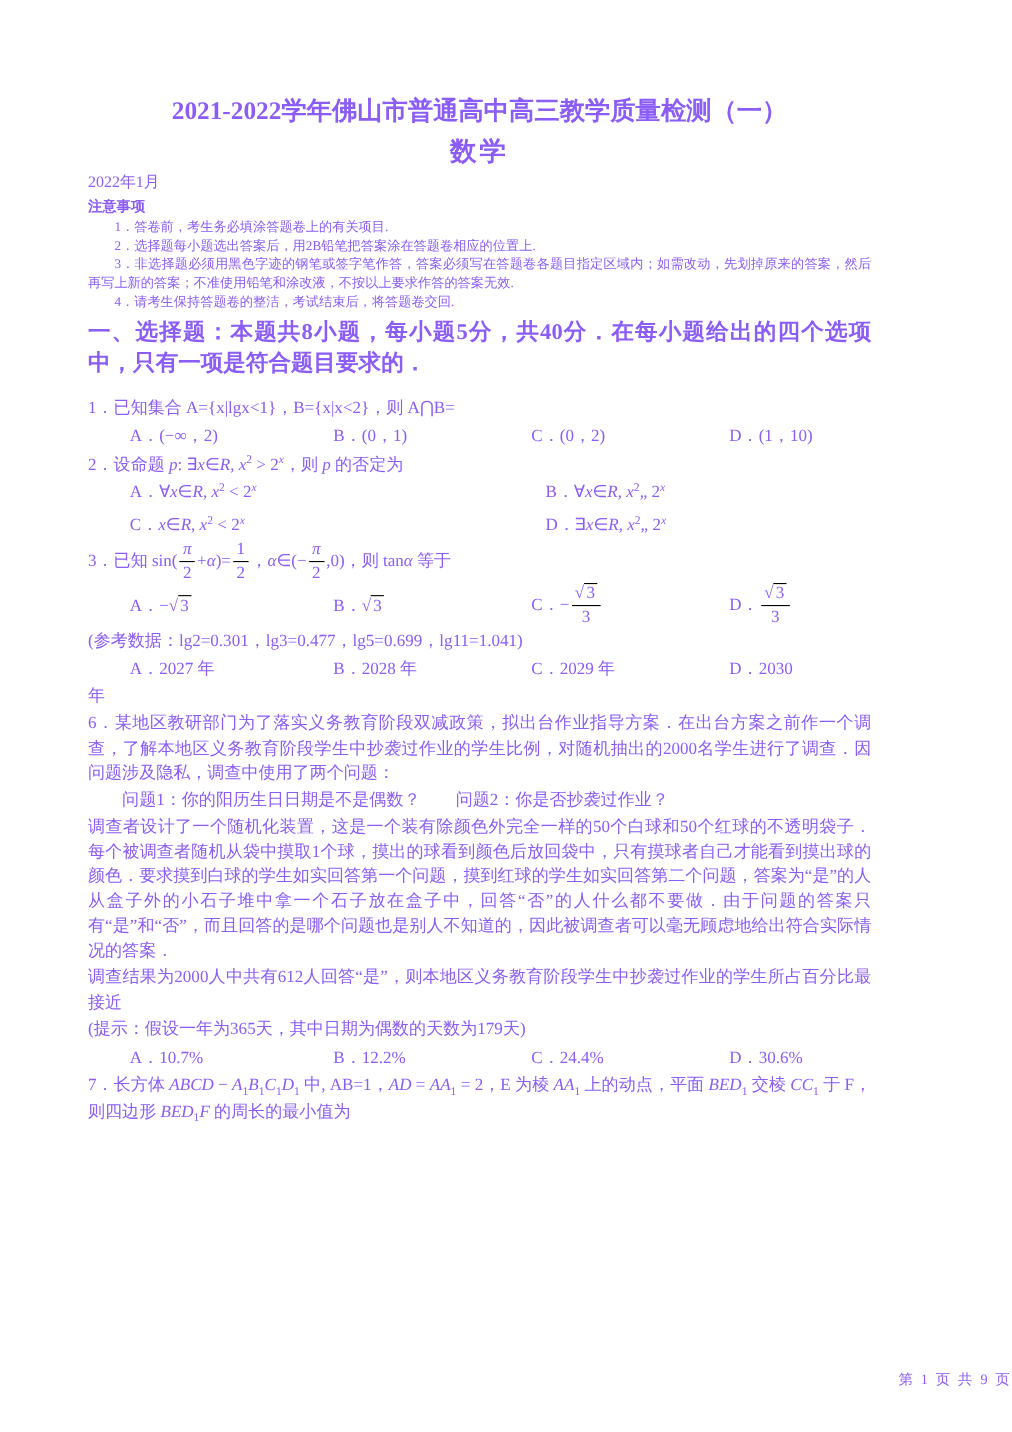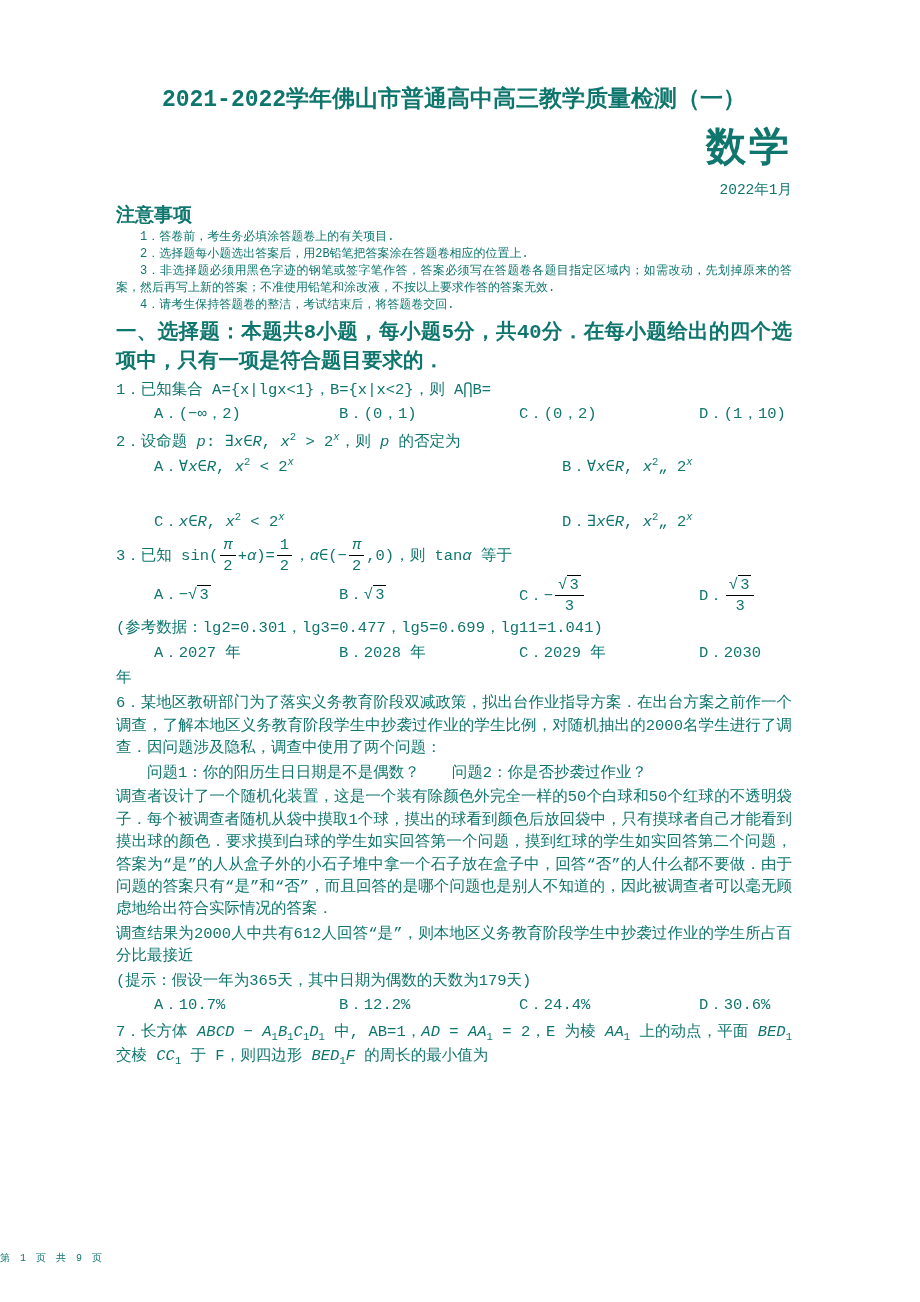--- a/index.html
+++ b/index.html
@@ -1,41 +1,41 @@
 <!DOCTYPE html>
 <html><head>
 <meta charset="utf-8">
 <style>
   * { box-sizing: border-box; }
   html, body { margin: 0; padding: 0; background: #ffffff; }
   .page {
     width: 920px; height: 1302px; position: relative; overflow: hidden;
-    padding: 86px 128px 0 116px;
-    font-family: Liberation Mono, monospace;
-    font-size: 15.5px; color: #0f766e; line-height: 1.5;
+    padding: 86px 128px 0 80px;
+    font-family: Liberation Serif, serif;
+    font-size: 15.5px; color: #8b5cf6; line-height: 1.5;
     background: #fff;
   }
   .title { font-size: 23px; font-weight: 700; text-align: center; margin: 0; line-height: 1.3; }
-  .subject { font-size: 40px; font-weight: 700; text-align: right; margin: 4px 0 0 0; letter-spacing: 3px; }
-  .date { text-align: right; font-size: 14.5px; margin: 0 0 2px 0; }
-  .notice-h { font-size: 19px; font-weight: 700; margin: 0 0 1px 0; line-height: 1.3; }
+  .subject { font-size: 24px; font-weight: 700; text-align: center; margin: 4px 0 0 0; letter-spacing: 3px; }
+  .date { font-size: 14.5px; margin: 0 0 2px 0; }
+  .notice-h { font-size: 13px; font-weight: 700; margin: 0 0 1px 0; line-height: 1.3; }
   .note { margin: 0; text-indent: 2em; text-align: justify; line-height: 1.42; font-size: 12px; }
-  .sec-h { font-size: 20.5px; font-weight: 700; line-height: 1.4; margin: 5px 0 2px 0; text-align: justify; }
+  .sec-h { font-size: 20.5px; font-weight: 700; line-height: 1.4; margin: 5px 0 15px 0; text-align: justify; }
   .q { margin: 0 0 3px 0; }
   .stem { margin: 2px 0; text-align: justify; line-height: 1.45; }
   .opts4 { display: grid; grid-template-columns: 185px 180px 180px 1fr; padding-left: 38px; margin: 2px 0; align-items: center; }
-  .opts2 { display: grid; grid-template-columns: 378px 1fr; padding-left: 38px; margin: 2px 0; row-gap: 6px; gap: 30px; }
+  .opts2 { display: grid; grid-template-columns: 378px 1fr; padding-left: 38px; margin: 2px 0; row-gap: 6px; }
   .two-q { display: flex; padding-left: 2em; gap: 32px; margin: 0; }
   sup { font-size: 68%; }
   sub { font-size: 68%; }
   .frac { display: inline-block; vertical-align: middle; text-align: center; line-height: 1.05; margin: 0 2px; }
   .frac .num { display: block; padding: 0 3px 2px 3px; }
   .frac .den { display: block; border-top: 1px solid #000; padding: 2px 3px 0 3px; }
   .rad { border-top: 1px solid #000; padding: 0 2px; }
-  .footer { position: absolute; left: 0; right: 0; bottom: 26px; text-align: left; font-size: 10px; letter-spacing: 2px; }
+  .footer { position: absolute; left: 12px; right: 0; bottom: 26px; text-align: right; font-size: 13px; letter-spacing: 2px; }
   i { font-style: italic; }
 </style>
 </head>
 <body>
 
 <div class="page">
 
   <p class="title">2021-2022学年佛山市普通高中高三教学质量检测（一）</p>
   <p class="subject">数学</p>
   <p class="date">2022年1月</p>

